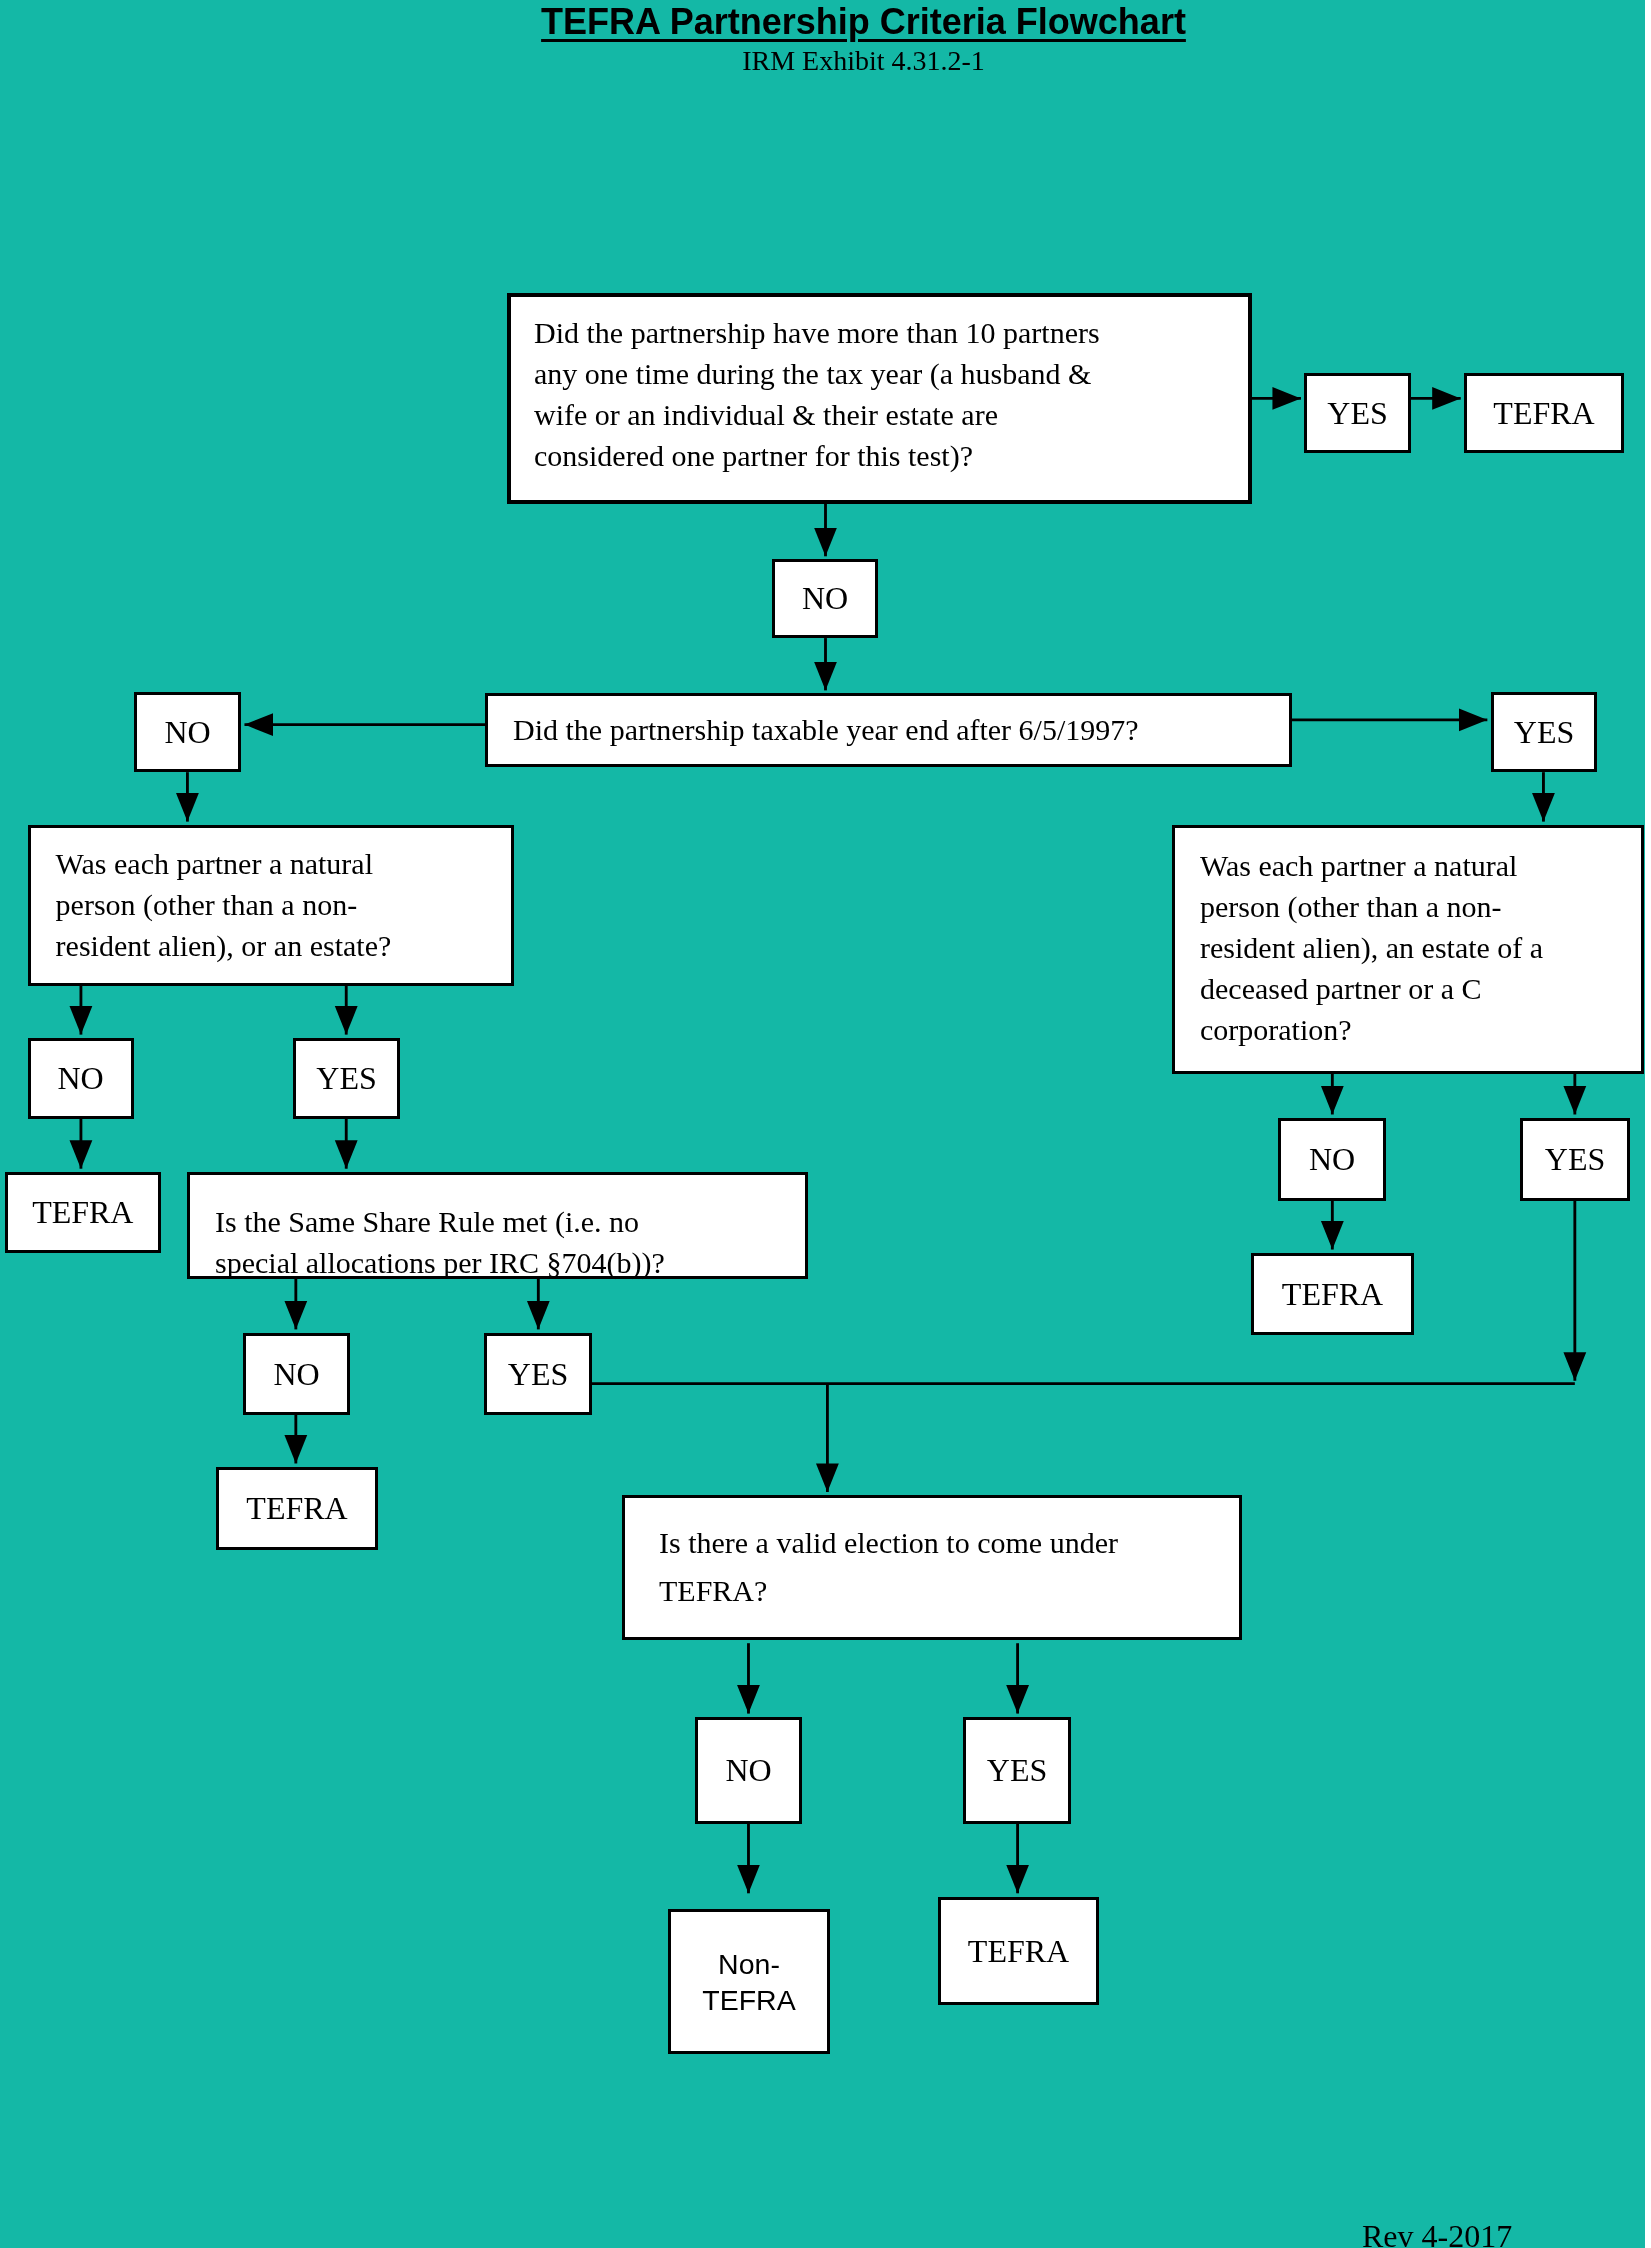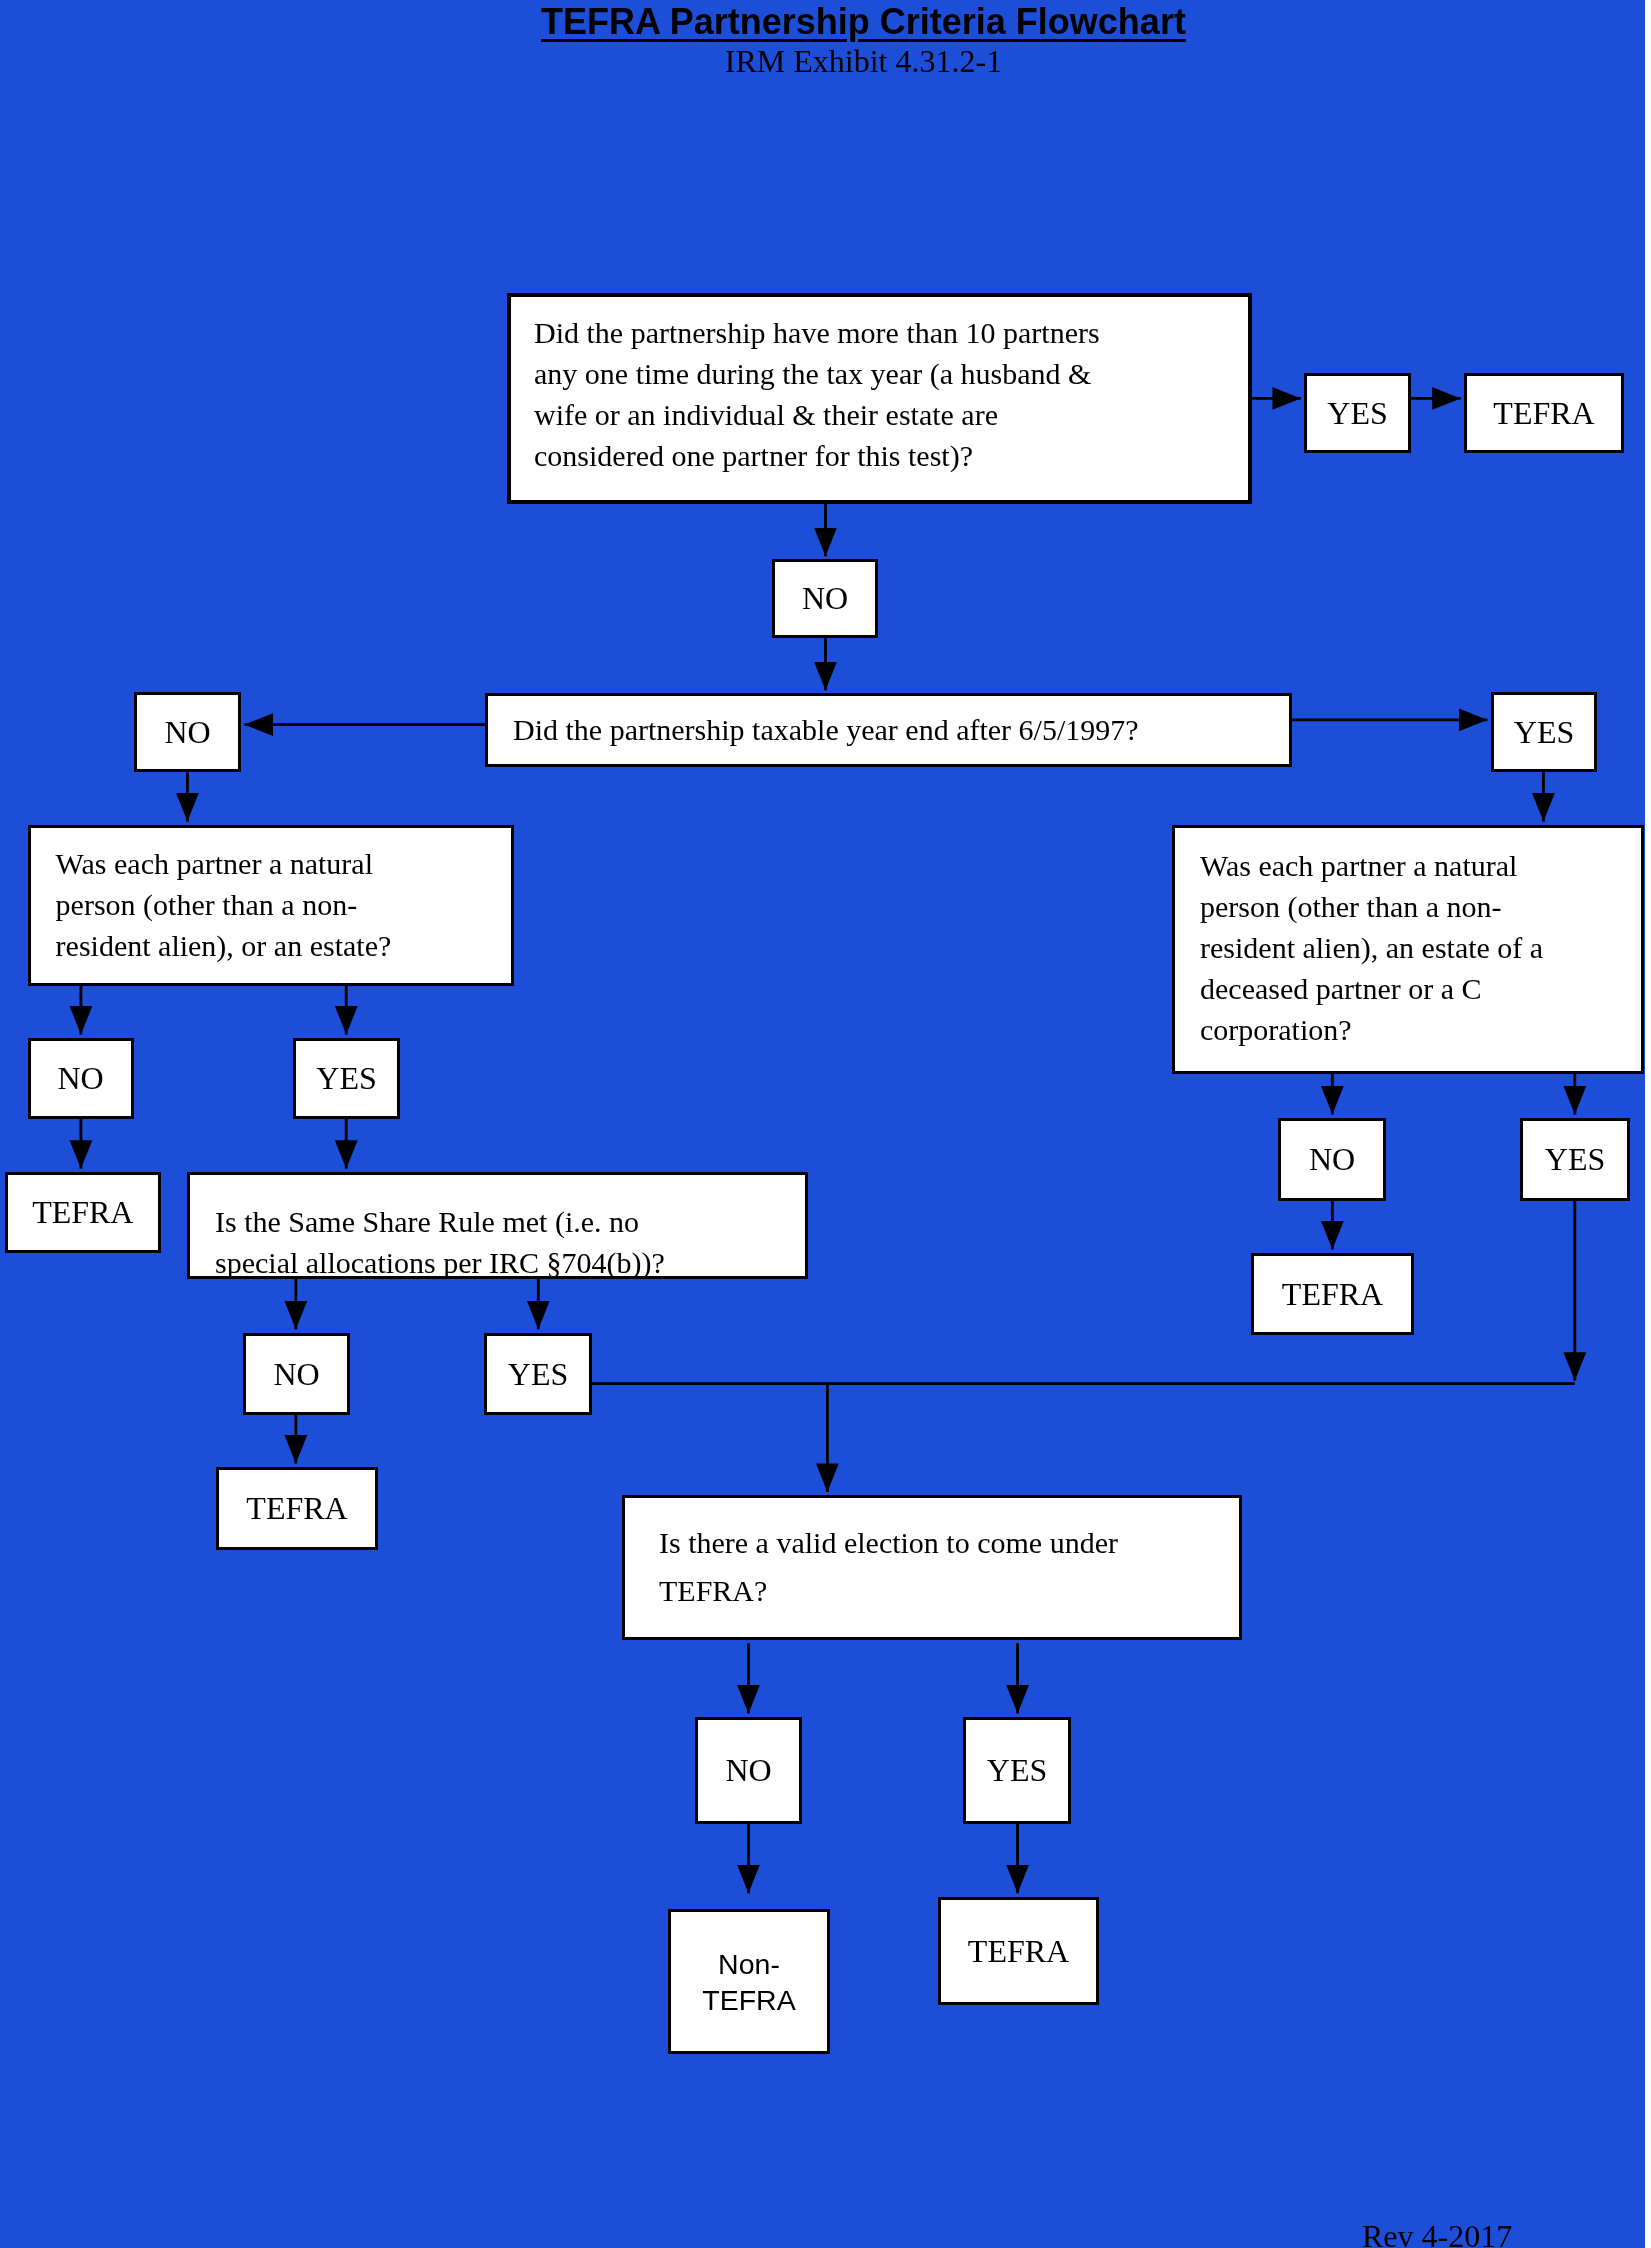--- a/index.html
+++ b/index.html
@@ -1,38 +1,38 @@
 <!DOCTYPE html>
 <html style="font-size:15px"><head>
 <meta charset="utf-8">
 <style>
   html,body{margin:0;padding:0;background:#fff;}
   .page{
     position:relative;
     width:1645px;height:2248px;
-    background:#1d4ed8;
+    background:#14b8a6;
     font-family:"Liberation Serif", serif;
     color:#000;
     overflow:hidden;
   }
   .titleblock{
     position:absolute;left:76px;top:0;width:1575px;
     text-align:center;
   }
   .title{
     font-family:"Liberation Sans", sans-serif;
     font-weight:bold;font-size:36px;line-height:44px;
     text-decoration:underline;
     text-decoration-thickness:2.9px;
     text-underline-offset:4.8px;
     white-space:pre;
   }
   .subtitle{
     font-family:"Liberation Serif", serif;
-    font-size:32px;line-height:34px;
+    font-size:28px;line-height:34px;
     white-space:pre;
   }
   .note{
     font-family:"Liberation Sans", sans-serif;
     font-weight:bold;font-size:32px;line-height:38px;
     white-space:pre;
   }
   .box{
     position:absolute;
     box-sizing:border-box;

